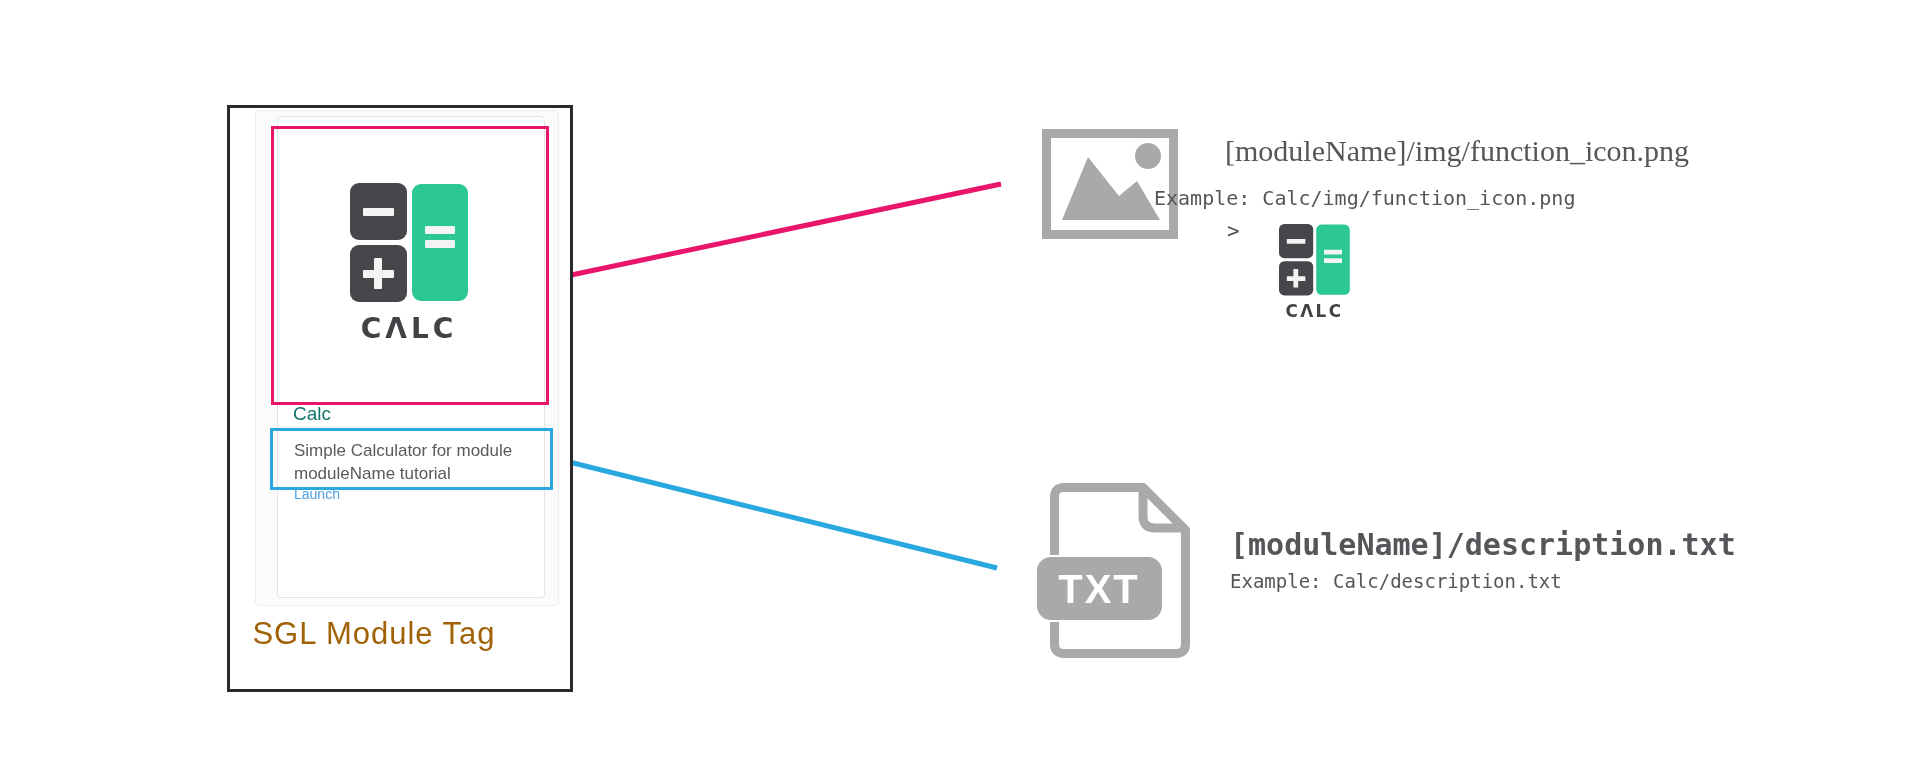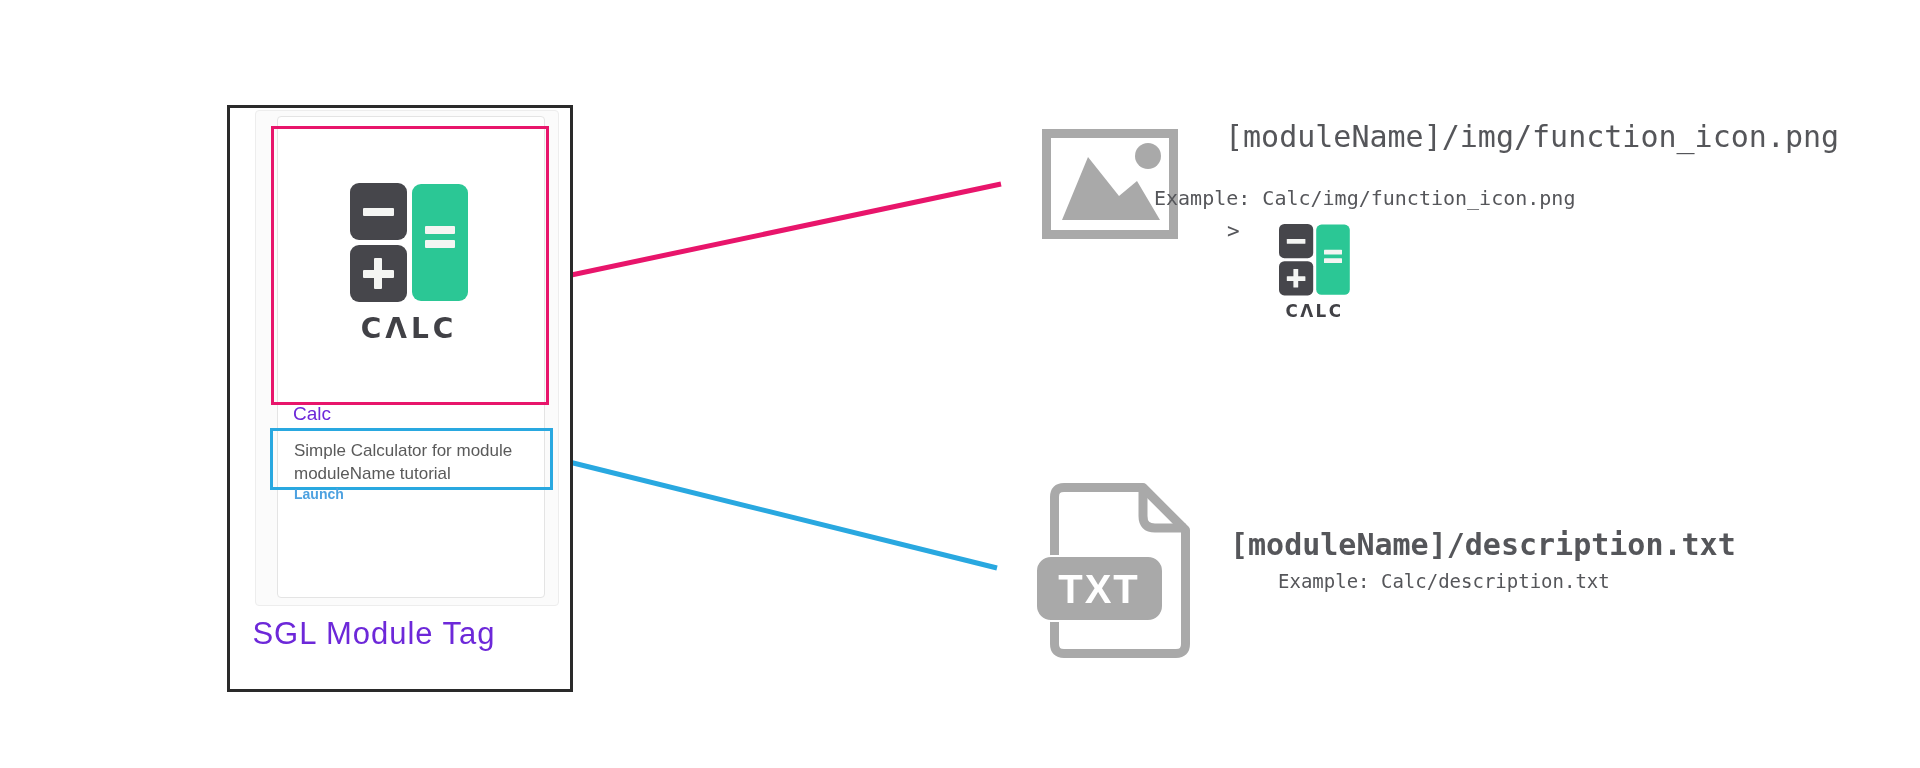--- a/index.html
+++ b/index.html
@@ -5,24 +5,24 @@
   html,body{margin:0;padding:0;background:#fff;}
   .canvas{position:relative;width:1920px;height:768px;background:#ffffff;overflow:hidden;
           font-family:"Liberation Sans", sans-serif;}
   .abs{position:absolute;}
 
   
   .module-card{left:227px;top:105px;width:340px;height:581px;border:3px solid #2a2a2a;background:#fff;}
   .module-panel{left:255px;top:110px;width:302px;height:494px;border:1px solid #ededed;border-radius:4px;background:#fbfbfb;}
   .module-inner{left:277px;top:116px;width:266px;height:480px;border:1px solid #e4e4e4;border-radius:4px;background:#ffffff;}
 
-  .card-title{left:293px;top:403px;font-size:19px;color:#6d28d9;}
+  .card-title{left:293px;top:403px;font-size:19px;color:#0f766e;}
   .card-desc{left:294px;top:439px;width:230px;font-size:17px;line-height:23px;color:#5a5a5a;}
-  .card-launch{left:294px;top:486px;font-size:14px;color:#4da1e0;cursor:pointer;text-decoration:none;font-weight:bold;}
-  .card-caption{left:227px;top:616px;width:294px;text-align:center;font-size:31px;color:#6d28d9;letter-spacing:1px;}
+  .card-launch{left:294px;top:486px;font-size:14px;color:#4da1e0;cursor:pointer;text-decoration:none;}
+  .card-caption{left:227px;top:616px;width:294px;text-align:center;font-size:31px;color:#a16207;letter-spacing:1px;}
 
   .pink-box{left:271px;top:126px;width:272px;height:273px;border:3px solid #e8156b;}
   .blue-box{left:270px;top:428px;width:277px;height:56px;border:3px solid #29a8e0;}
 
   
   .calc-icon{position:absolute;width:118px;height:163px;}
   .calc-icon.big{left:350px;top:183px;}
   .calc-icon.mini{left:1279px;top:224px;transform:scale(0.6);transform-origin:0 0;}
   .calc-icon .sq{position:absolute;width:57px;height:57px;background:#46464b;border-radius:9px;}
   .calc-icon .sq.minus{left:0;top:0;}
@@ -36,25 +36,25 @@
   .calc-icon .green .bar.e2{left:13px;top:56px;width:30px;height:8px;}
   .calc-logo{position:absolute;left:0;top:129px;width:118px;text-align:center;
              font-family:"DejaVu Sans", sans-serif;font-weight:bold;font-size:28px;
              letter-spacing:4px;color:#414146;}
 
   
   .connectors{left:0;top:0;width:1920px;height:768px;pointer-events:none;}
 
   
   .tech{font-family:"DejaVu Sans Mono", monospace;color:#55565a;white-space:pre;}
-  .fn-heading{left:1225px;top:119px;font-size:30px;}
+  .fn-heading{left:1225px;top:134px;font-size:30px;font-family:Liberation Serif, serif;}
   .fn-example{left:1154px;top:186px;font-size:20px;}
   .fn-prompt{left:1227px;top:219px;font-size:21px;}
   .ds-heading{left:1230px;top:527px;font-size:30px;font-weight:bold;}
-  .ds-example{left:1230px;top:570px;font-size:19px;margin-left:48px;}
+  .ds-example{left:1230px;top:570px;font-size:19px;}
   .ds-output{left:1230px;top:610px;font-size:17px;}
 
   
   .img-file-icon{left:1042px;top:129px;width:136px;height:110px;}
   .txt-file-icon{left:1035px;top:483px;width:156px;height:176px;}
 </style>
 </head>
 <body>
 
 <div class="canvas">

